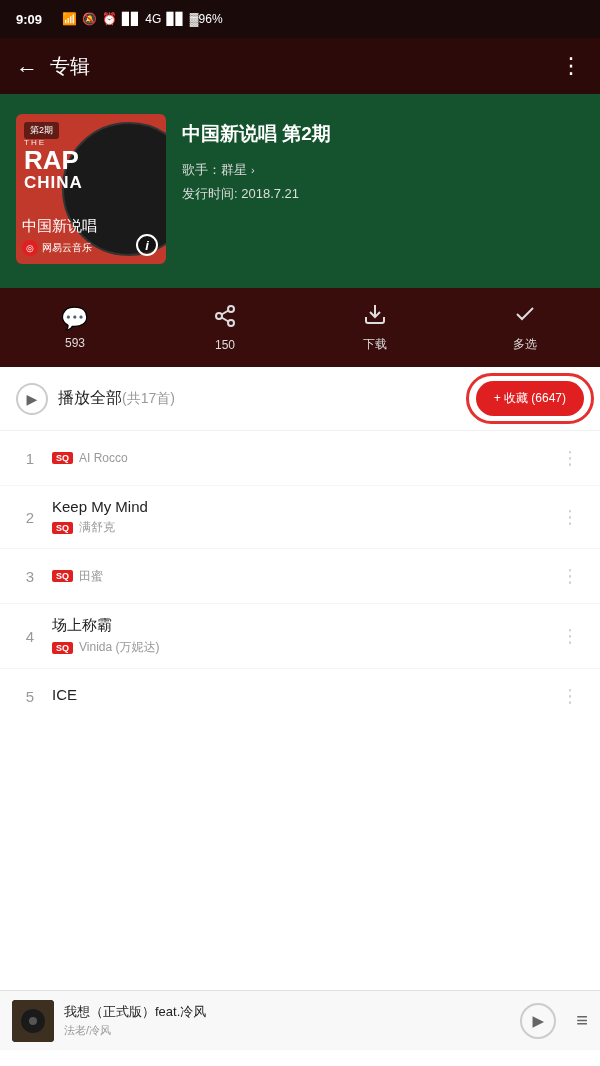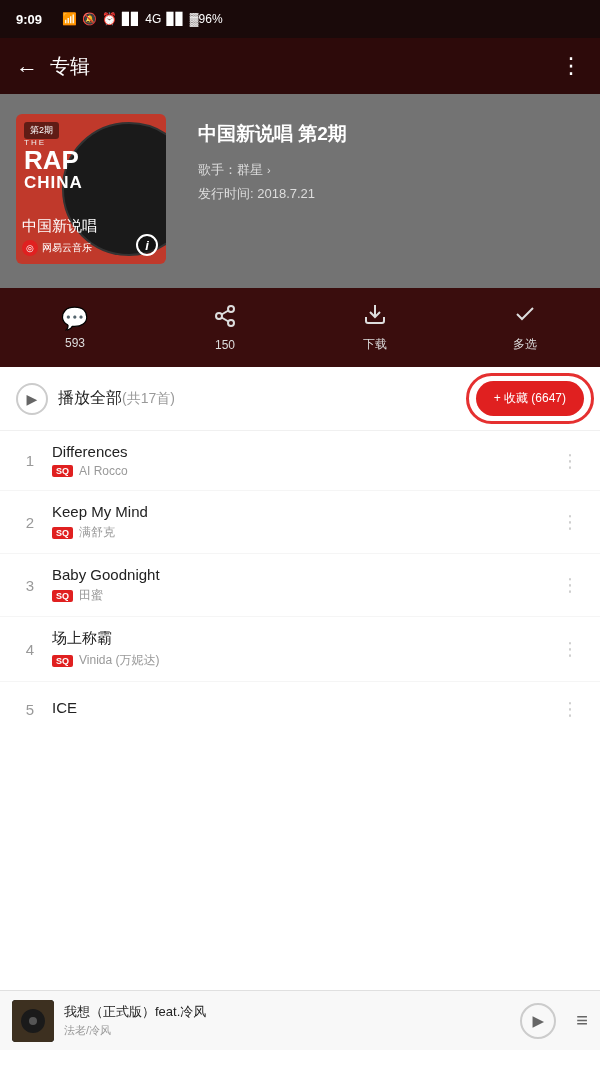--- a/index.html
+++ b/index.html
@@ -47,25 +47,25 @@
       font-weight: 500;
       flex: 1;
     }
     .header-more {
       font-size: 22px;
       letter-spacing: 2px;
     }
 
     
     .album-section {
-      background: #737373;
+      background: #14532d;
       padding: 20px 16px 24px;
       display: flex;
       align-items: flex-start;
-      gap: 32px;
+      gap: 16px;
     }
     .album-art {
       width: 150px;
       height: 150px;
       border-radius: 6px;
       position: relative;
       flex-shrink: 0;
     }
     .album-art-inner {
       width: 150px;
@@ -429,21 +429,20 @@
     <div class="collect-highlight">
       <button class="collect-btn">+ 收藏 (6647)</button>
     </div>
   </div>
 
   <div>
 
     <div class="song-item">
       <span class="song-number">1</span>
       <div class="song-info">
-        <div class="song-title">Differences</div>
         <div class="song-artist-row">
           <span class="sq-badge">SQ</span>
           <span class="song-artist">AI Rocco</span>
         </div>
       </div>
       <span class="song-more">⋮</span>
     </div>
 
     <div class="song-item">
       <span class="song-number">2</span>
@@ -453,21 +452,20 @@
           <span class="sq-badge">SQ</span>
           <span class="song-artist">满舒克</span>
         </div>
       </div>
       <span class="song-more">⋮</span>
     </div>
 
     <div class="song-item">
       <span class="song-number">3</span>
       <div class="song-info">
-        <div class="song-title">Baby Goodnight</div>
         <div class="song-artist-row">
           <span class="sq-badge">SQ</span>
           <span class="song-artist">田蜜</span>
         </div>
       </div>
       <span class="song-more">⋮</span>
     </div>
 
     <div class="song-item">
       <span class="song-number">4</span>

